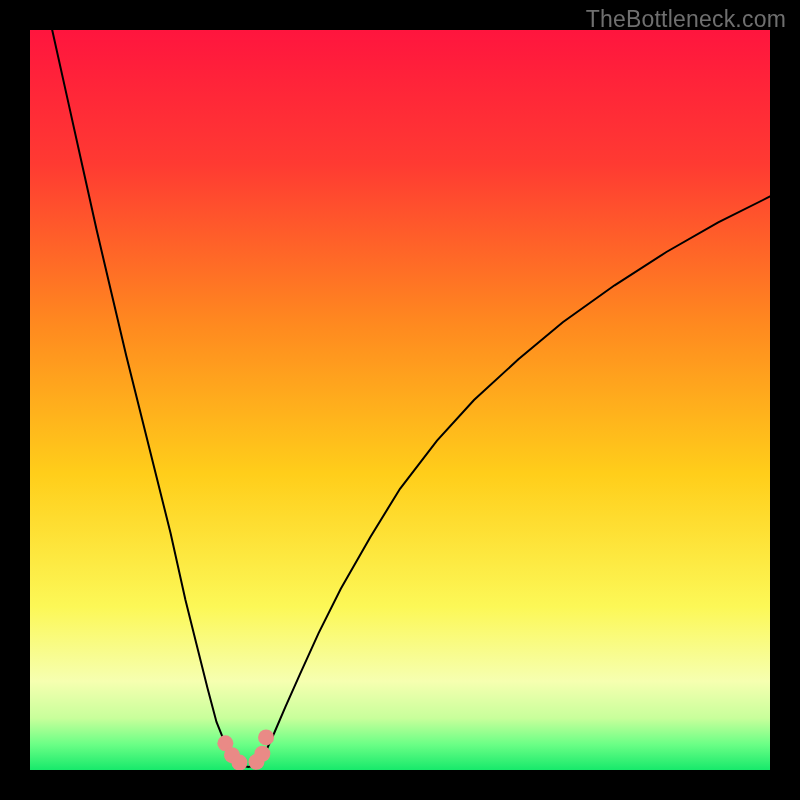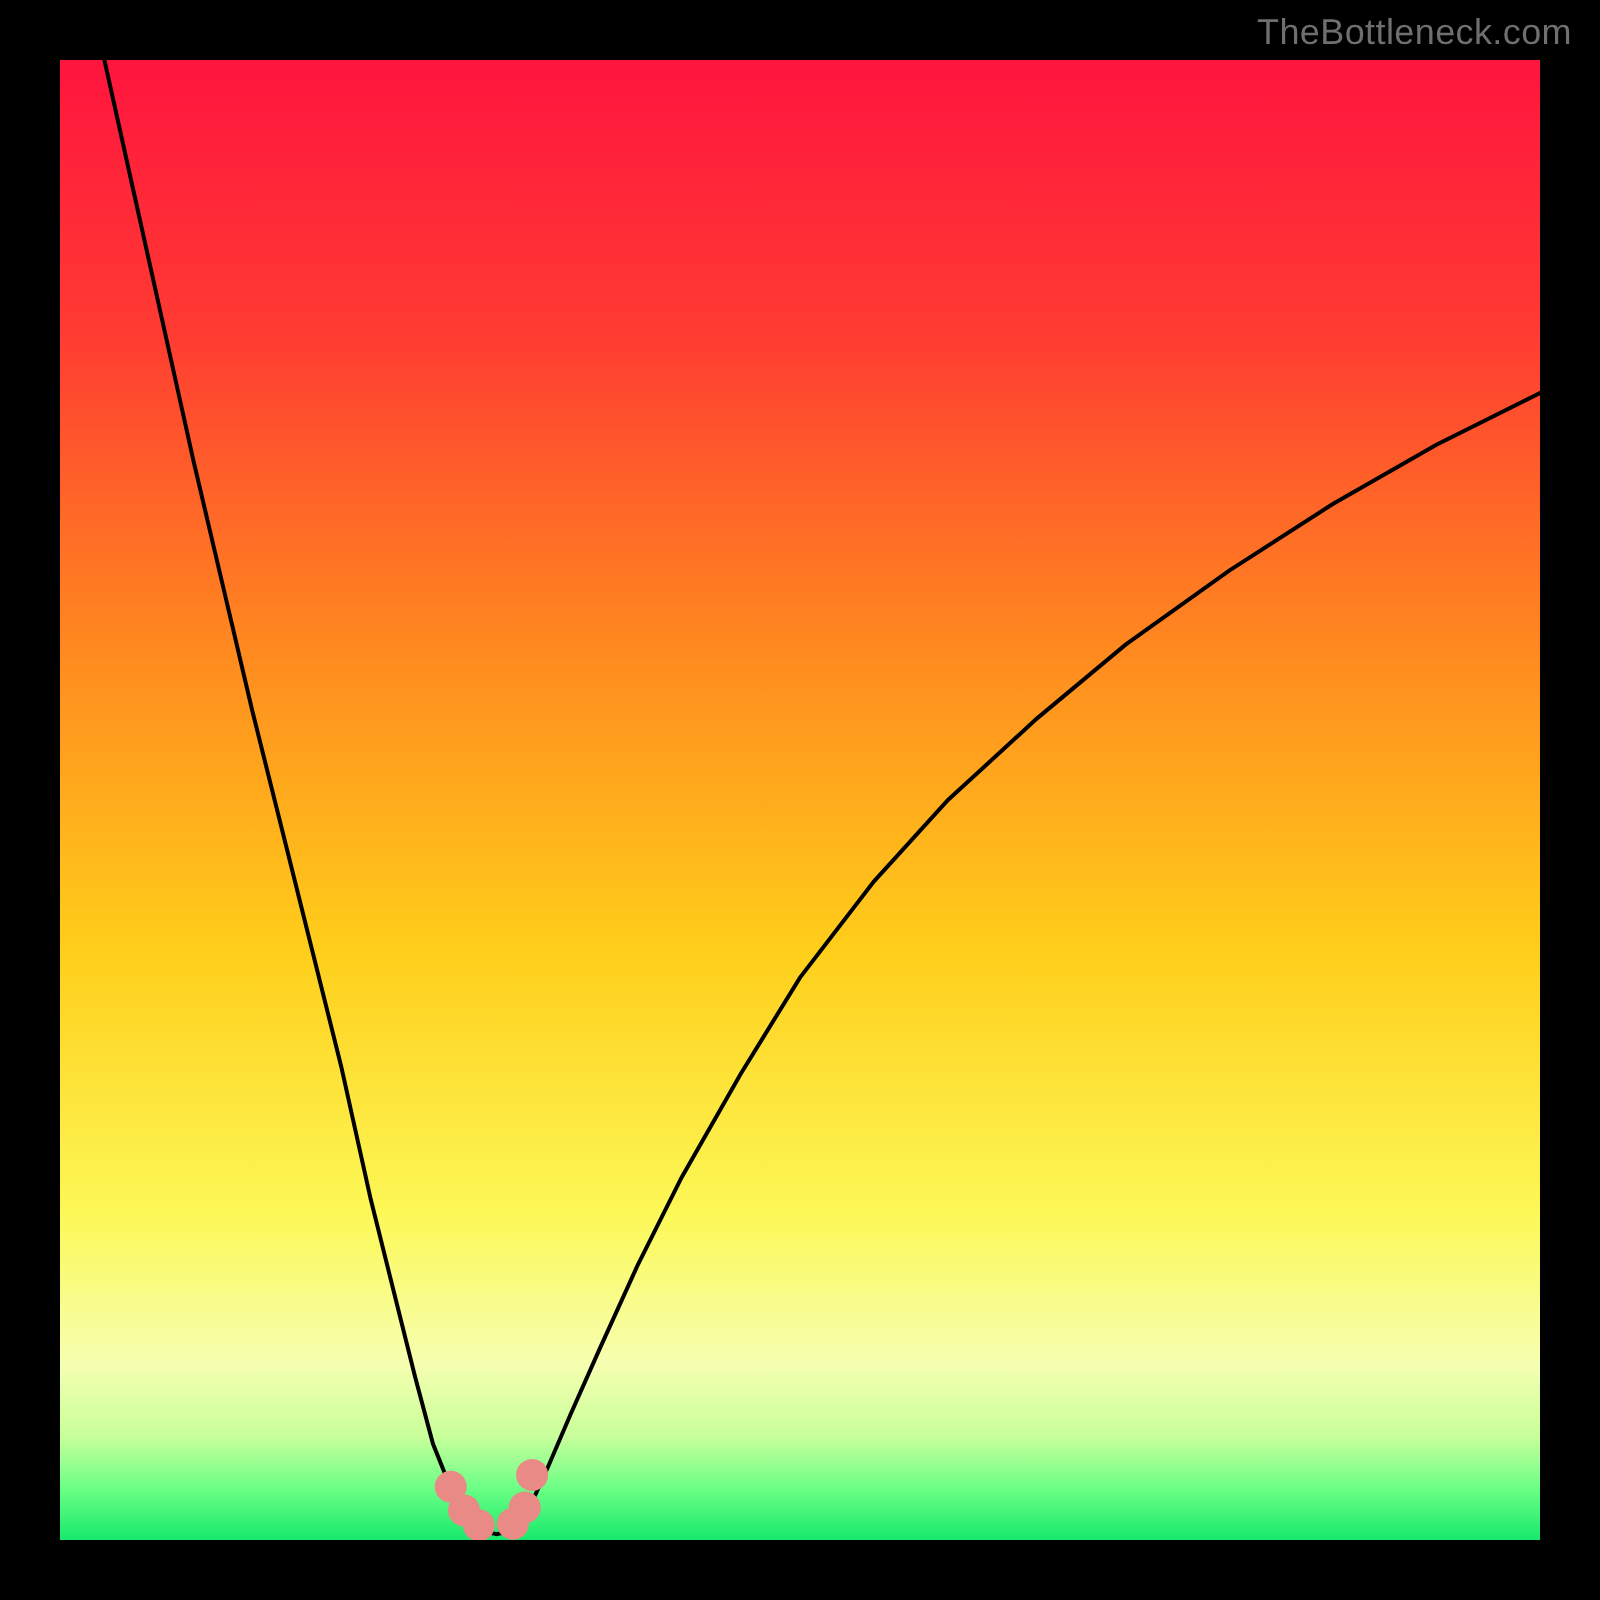--- a/index.html
+++ b/index.html
@@ -24,21 +24,21 @@
     left: 0;
     top: 0;
     width: 740px;
     height: 740px;
   }
   .watermark {
     position: absolute;
     top: 6px;
     right: 14px;
     color: #6f6f6f;
-    font-size: 18px;
+    font-size: 23px;
     font-weight: 500;
     letter-spacing: 0.2px;
   }
   svg { display: block; }
 </style>
 </head>
 <body>
 
 <div class="frame">
   <svg class="plot" id="plot-svg" viewBox="0 0 740 740">

